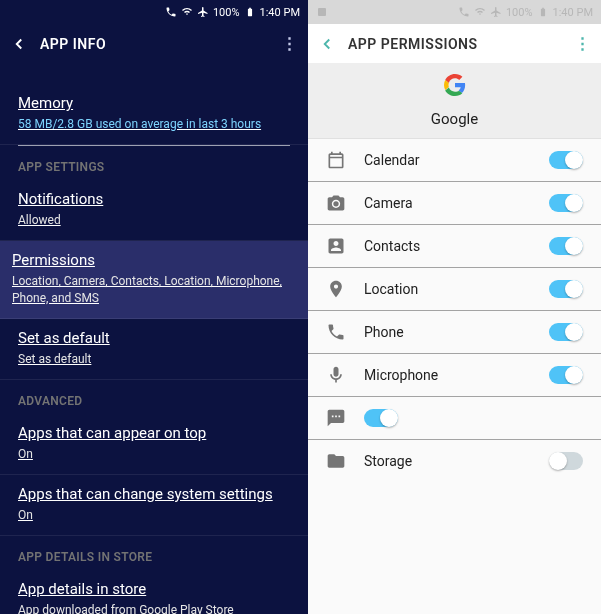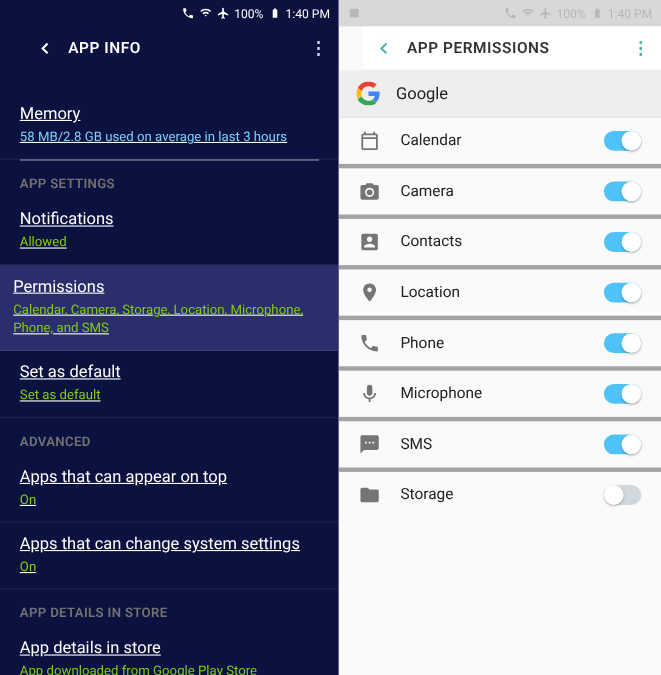--- a/index.html
+++ b/index.html
@@ -33,21 +33,20 @@
   
   .header {
     height: 40px;
     display: flex;
     align-items: center;
     padding: 0 10px;
     font-size: 14px;
     font-weight: 600;
     letter-spacing: 0.5px;
     gap: 12px;
-    margin-left: 22px;
   }
   .left .header { color: #fff; }
   .right .header { background: #fff; border-bottom: 1px solid #eee; color: #333; text-align: right; }
   .back { width: 18px; height: 18px; display:flex; align-items:center; justify-content:center; cursor:pointer; }
   .menu { margin-left: auto; cursor:pointer; font-size:16px; line-height:1; }
   .right .menu { color: #4db6ac; }
   .left .header .menu { color:#c5cae9; }
 
   
   .section {
@@ -59,39 +58,40 @@
   }
   .item {
     padding: 10px 18px 12px;
     border-bottom: 1px solid rgba(255,255,255,0.08);
     cursor: pointer;
     text-decoration: underline;
   }
   .item.noborder { border-bottom:none; }
   .item.selected { background: #2a2e6a; padding-left: 12px; }
   .item-title { font-size: 15px; color: #fff; margin-bottom: 4px; }
-  .item-sub { font-size: 12px; color: #84cc16; line-height: 1.35; }
+  .item-sub { font-size: 12px; color: #e5e5e5; line-height: 1.35; }
   .item-sub.muted { color: #7dd3fc; }
   .divider-strong { border-top:1px solid rgba(255,255,255,0.6); margin: 0 18px; }
 
   
   .app-row {
     display:flex; align-items:center; gap:14px;
     padding: 10px 16px;
     background:#eeeeee;
     border-bottom:1px solid #e0e0e0;
     font-size:15px;
+    flex-direction:column;
   }
   .g-logo { width:22px; height:22px; display:flex; align-items:center; justify-content:center; }
 
   
   .perm-row {
     display:flex; align-items:center; gap:18px;
     padding: 11px 18px;
-    border-bottom:4px solid #a3a3a3;
+    border-bottom:1px solid #a3a3a3;
     font-size:14px;
   }
   .perm-row:last-child { border-bottom:none; }
   .perm-icon { width:20px; height:20px; display:flex; align-items:center; justify-content:center; color:#757575; flex-shrink:0; }
   .perm-label { flex:1; }
   .toggle {
     width:34px; height:18px; border-radius:10px; position:relative;
     background:#cfd8dc; cursor:pointer; flex-shrink:0;
   }
   .toggle::after {
@@ -154,21 +154,21 @@
 
   <div class="section">APP SETTINGS</div>
 
   <div class="item">
     <div class="item-title">Notifications</div>
     <div class="item-sub">Allowed</div>
   </div>
 
   <div class="item selected">
     <div class="item-title">Permissions</div>
-    <div class="item-sub">Calendar, Camera, Storage, Location, Microphone, Phone, and SMS</div>
+    <div class="item-sub">Location, Camera, Contacts, Location, Microphone, Phone, and SMS</div>
   </div>
 
   <div class="item">
     <div class="item-title">Set as default</div>
     <div class="item-sub">Set as default</div>
   </div>
 
   <div class="section">ADVANCED</div>
 
   <div class="item">
@@ -299,21 +299,20 @@
         </span>
         <span class="perm-label">Microphone</span>
         <span class="toggle on"></span>
       </div>
       <div class="perm-row">
         <span class="perm-icon">
           <svg viewBox="0 0 24 24" width="20" height="20" fill="#757575">
             <path d="M20 2H4c-1.1 0-2 .9-2 2v18l4-4h14c1.1 0 2-.9 2-2V4c0-1.1-.9-2-2-2zM9 11H7V9h2v2zm4 0h-2V9h2v2zm4 0h-2V9h2v2z"></path>
           </svg>
         </span>
-        <span class="perm-label">SMS</span>
         <span class="toggle on"></span>
       </div>
       <div class="perm-row">
         <span class="perm-icon">
           <svg viewBox="0 0 24 24" width="20" height="20" fill="#757575">
             <path d="M10 4H4c-1.1 0-2 .9-2 2v12c0 1.1.9 2 2 2h16c1.1 0 2-.9 2-2V8c0-1.1-.9-2-2-2h-8l-2-2z"></path>
           </svg>
         </span>
         <span class="perm-label">Storage</span>
         <span class="toggle"></span>

